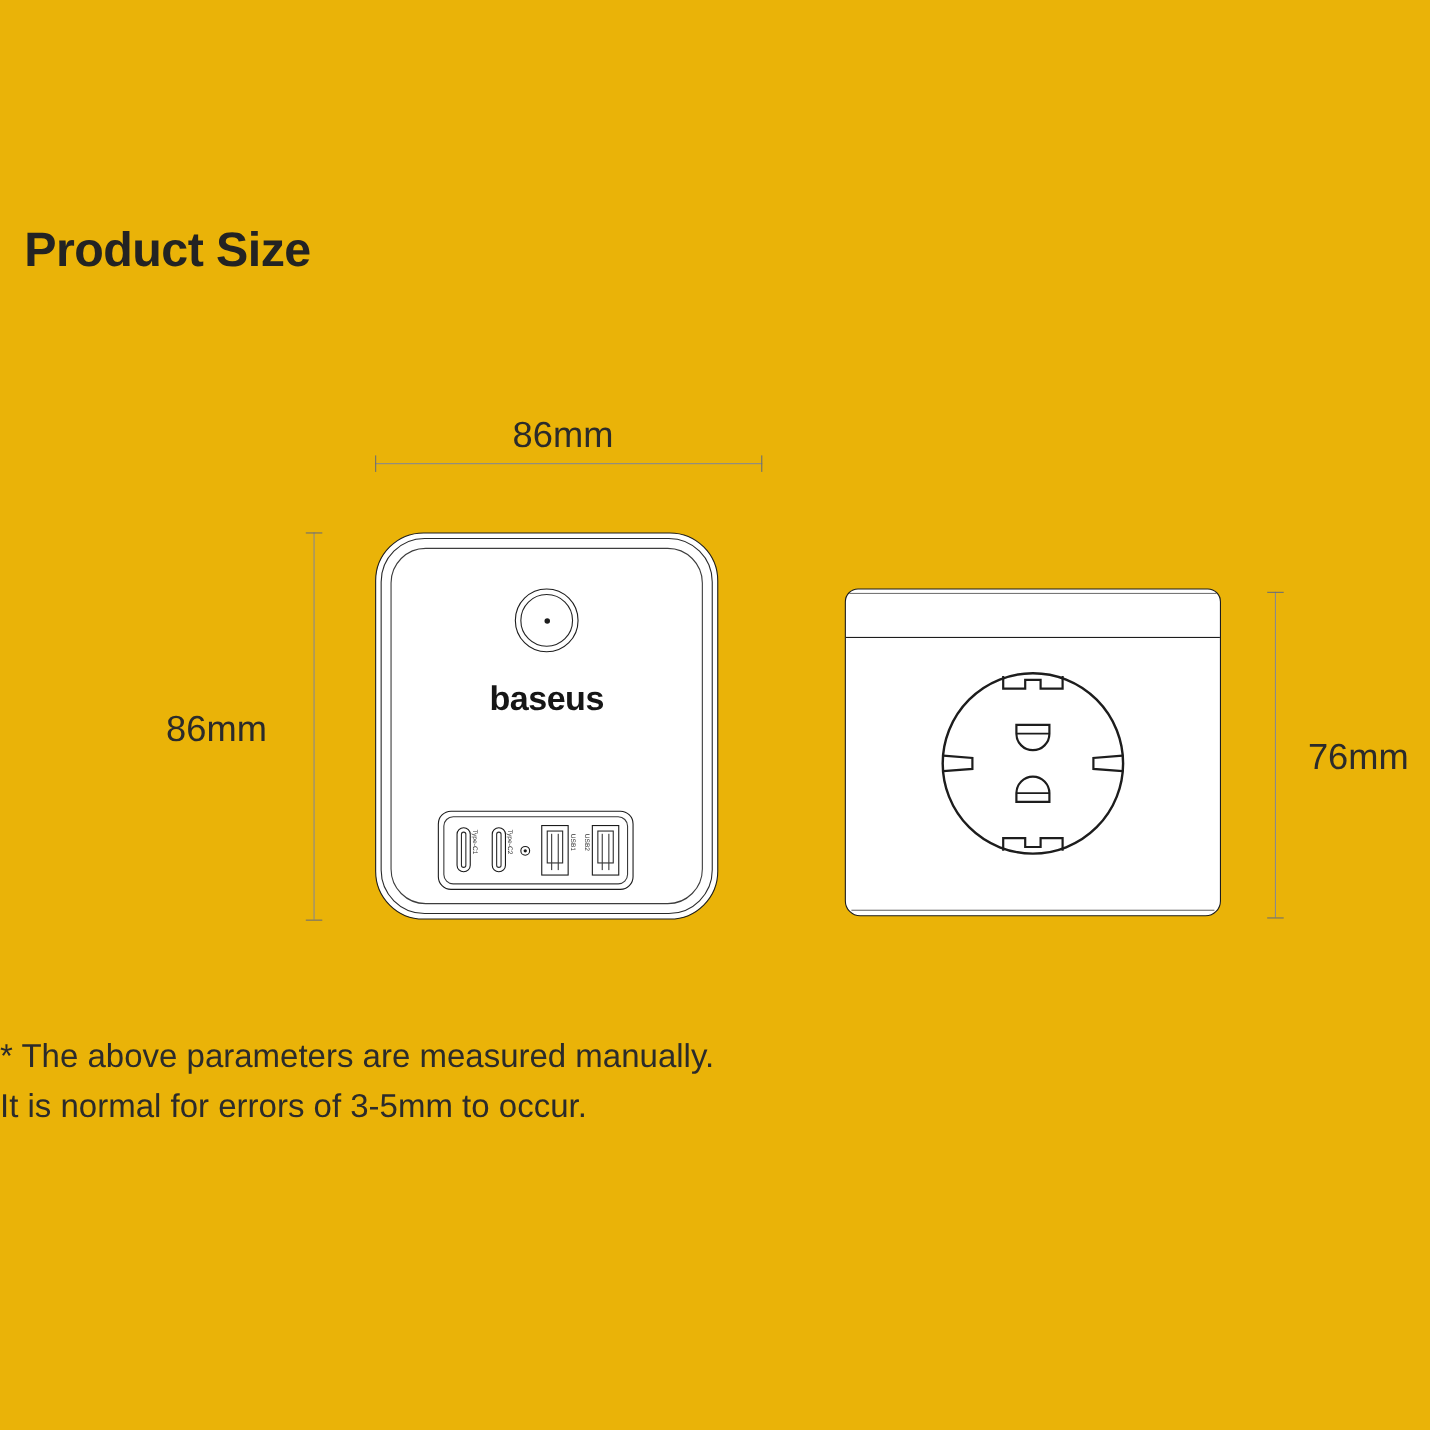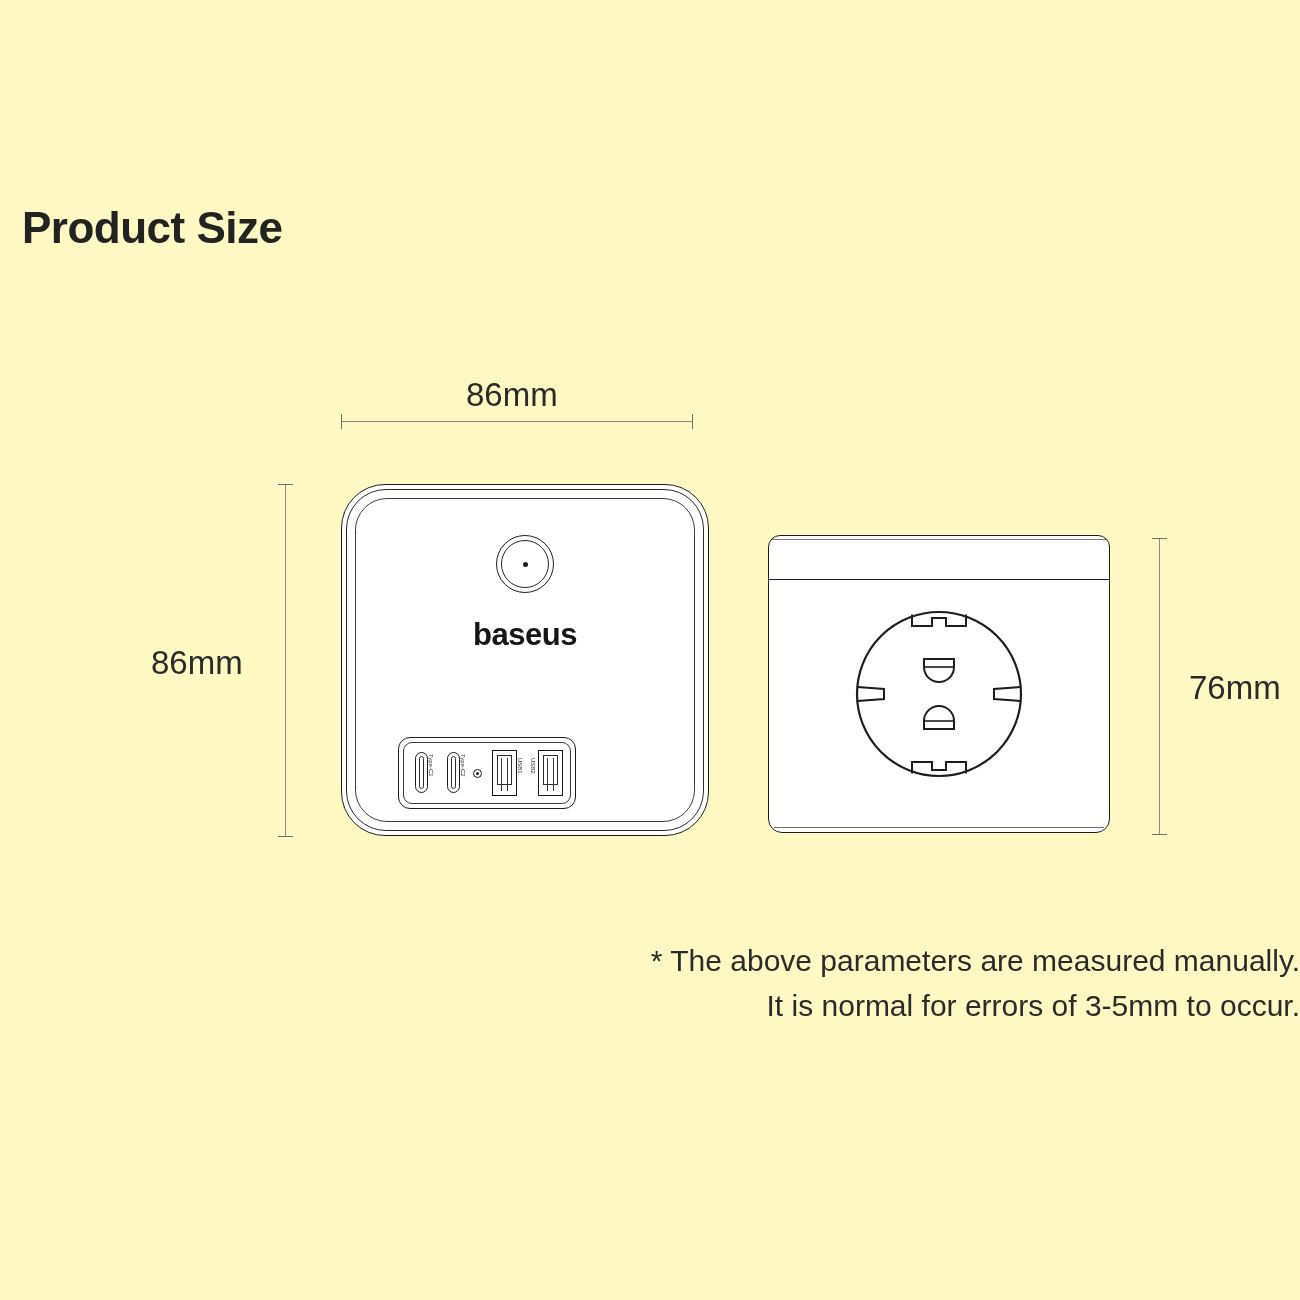--- a/index.html
+++ b/index.html
@@ -9,21 +9,21 @@
     background: #ffffff;
   }
   body {
     font-family: "Liberation Sans", "DejaVu Sans", sans-serif;
     color: #231f20;
   }
   #page {
     position: relative;
     width: 1300px;
     height: 1300px;
-    background: #fef9c3;
+    background: #eab308;
     overflow: hidden;
   }
 
   
   #page-title {
     position: absolute;
     left: 22px;
     top: 204px;
     font-size: 44px;
     font-weight: 700;
@@ -63,21 +63,21 @@
     color: #2b2b2b;
     letter-spacing: 0px;
     white-space: nowrap;
   }
 
   
   #front-view {
     position: absolute;
     left: 341px;
     top: 484px;
-    width: 368px;
+    width: 312px;
     height: 352px;
   }
   #front-shell-outer {
     position: absolute;
     inset: 0;
     border: 1.6px solid #1d1d1d;
     border-radius: 44px;
     box-sizing: border-box;
     background: #ffffff;
   }
@@ -285,21 +285,21 @@
     width: 170px;
     height: 170px;
   }
 
   
   #footnote {
     position: absolute;
     left: 0;
     right: 0;
     top: 938px;
-    text-align: right;
+    text-align: left;
     font-size: 30px;
     line-height: 1.5;
     color: #2b2b2b;
   }
   #footnote .fn-line {
     display: block;
     white-space: nowrap;
   }
 </style>
 </head>

